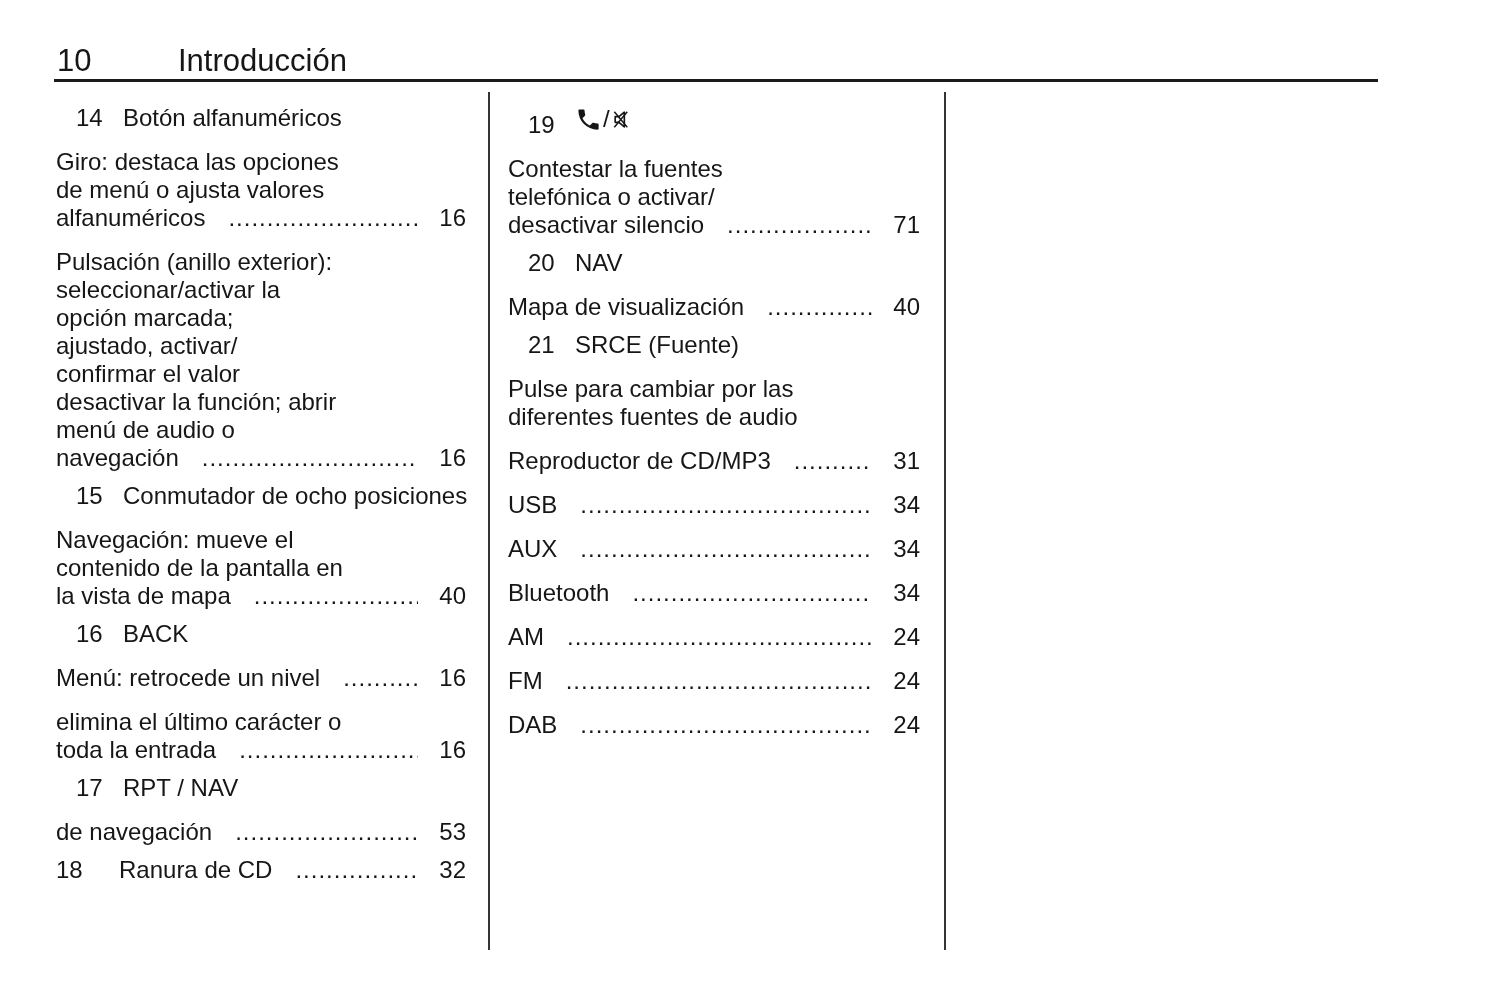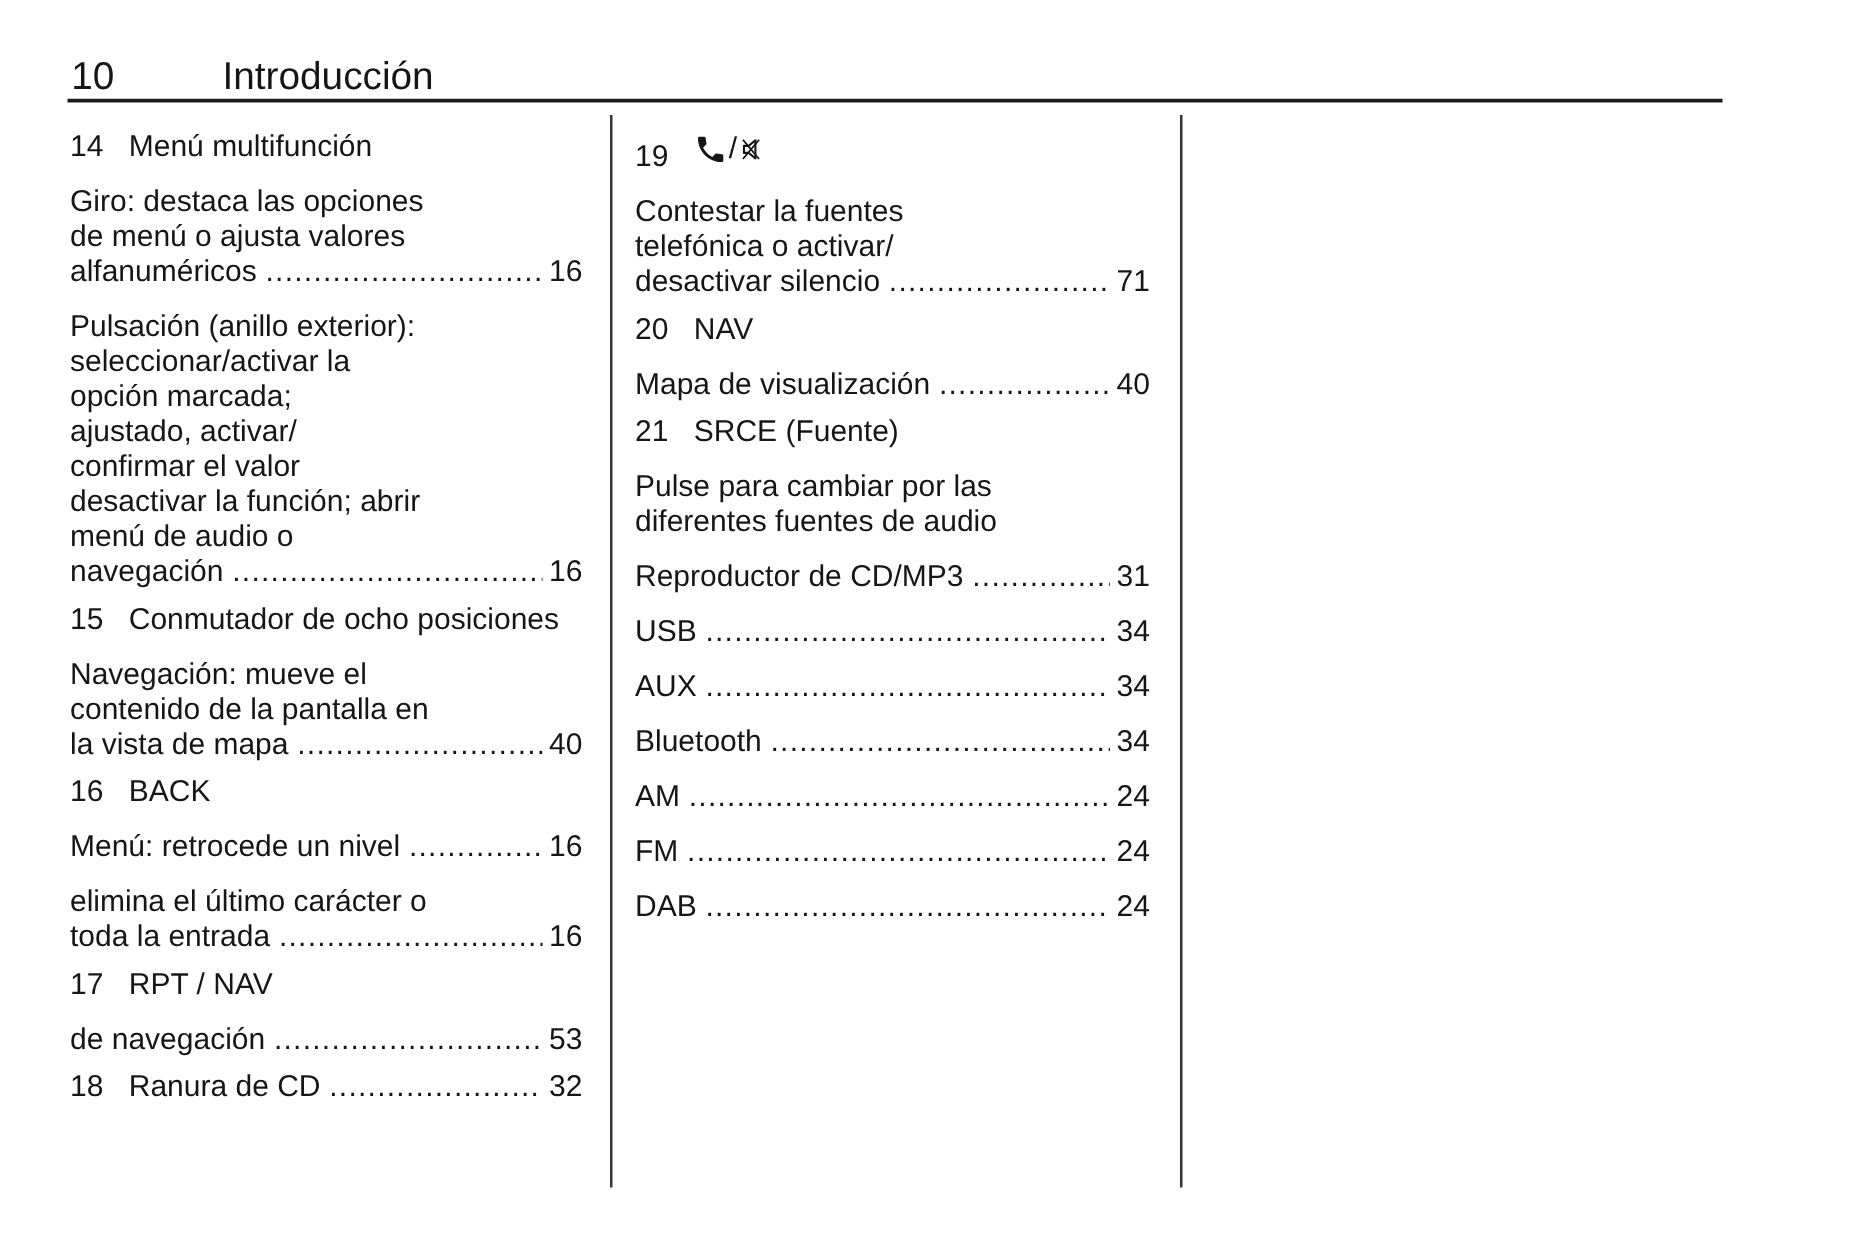--- a/index.html
+++ b/index.html
@@ -12,26 +12,26 @@
   .hdr-title{position:absolute;left:178px;top:44px;font-size:31px;line-height:34px;}
   .rule{position:absolute;left:54px;top:79px;width:1324px;height:3px;background:#1b1b1b;}
   .divider{position:absolute;top:92px;height:858px;width:2px;background:#353535;}
   #div1{left:488px;}
   #div2{left:944px;}
   .col{position:absolute;top:104px;font-size:24px;line-height:28px;}
   #col-left{left:56px;width:410px;}
   #col-right{left:508px;width:412px;}
   .entry{margin-top:10px;}
   .col > .entry:first-child{margin-top:0;}
-  .title-line{display:flex;align-items:baseline;}
+  .title-line{display:flex;align-items:baseline;margin-left:20px;}
   .num{flex:0 0 47px;}
   .title{white-space:nowrap;}
   .block{margin-top:16px;}
   .pline{white-space:nowrap;}
-  .refline{display:flex;align-items:flex-end;}
+  .refline{display:flex;align-items:flex-end;gap:16px;}
   .reftext{white-space:nowrap;flex:0 0 auto;}
   .dots{
     flex:1 1 auto;min-width:0;overflow:hidden;white-space:nowrap;
     padding-left:7px;margin-right:5px;letter-spacing:1px;
   }
   .pg{flex:0 0 auto;}
   .icon-title{display:inline-flex;align-items:center;}
   .icon svg{display:block;}
   .icon{display:inline-block;vertical-align:middle;margin-top:2px;}
   .icon-sep{font-size:24px;padding:0 1px;}
@@ -40,21 +40,21 @@
 <body>
 
 <div>
   <div class="hdr-num">10</div>
   <div class="hdr-title">Introducción</div>
   <div class="rule"></div>
   <div class="col" id="col-left">
       <div class="entry">
         <div class="title-line">
           <span class="num">14</span>
-          <span class="title">Menú multifunción</span>
+          <span class="title">Botón alfanuméricos</span>
         </div>
         <div class="block">
           <div class="pline">Giro: destaca las opciones</div>
           <div class="pline">de menú o ajusta valores</div>
           <div class="refline">
             <span class="reftext">alfanuméricos</span>
             <span class="dots">........................................................................</span>
             <span class="pg">16</span>
           </div>
         </div>

